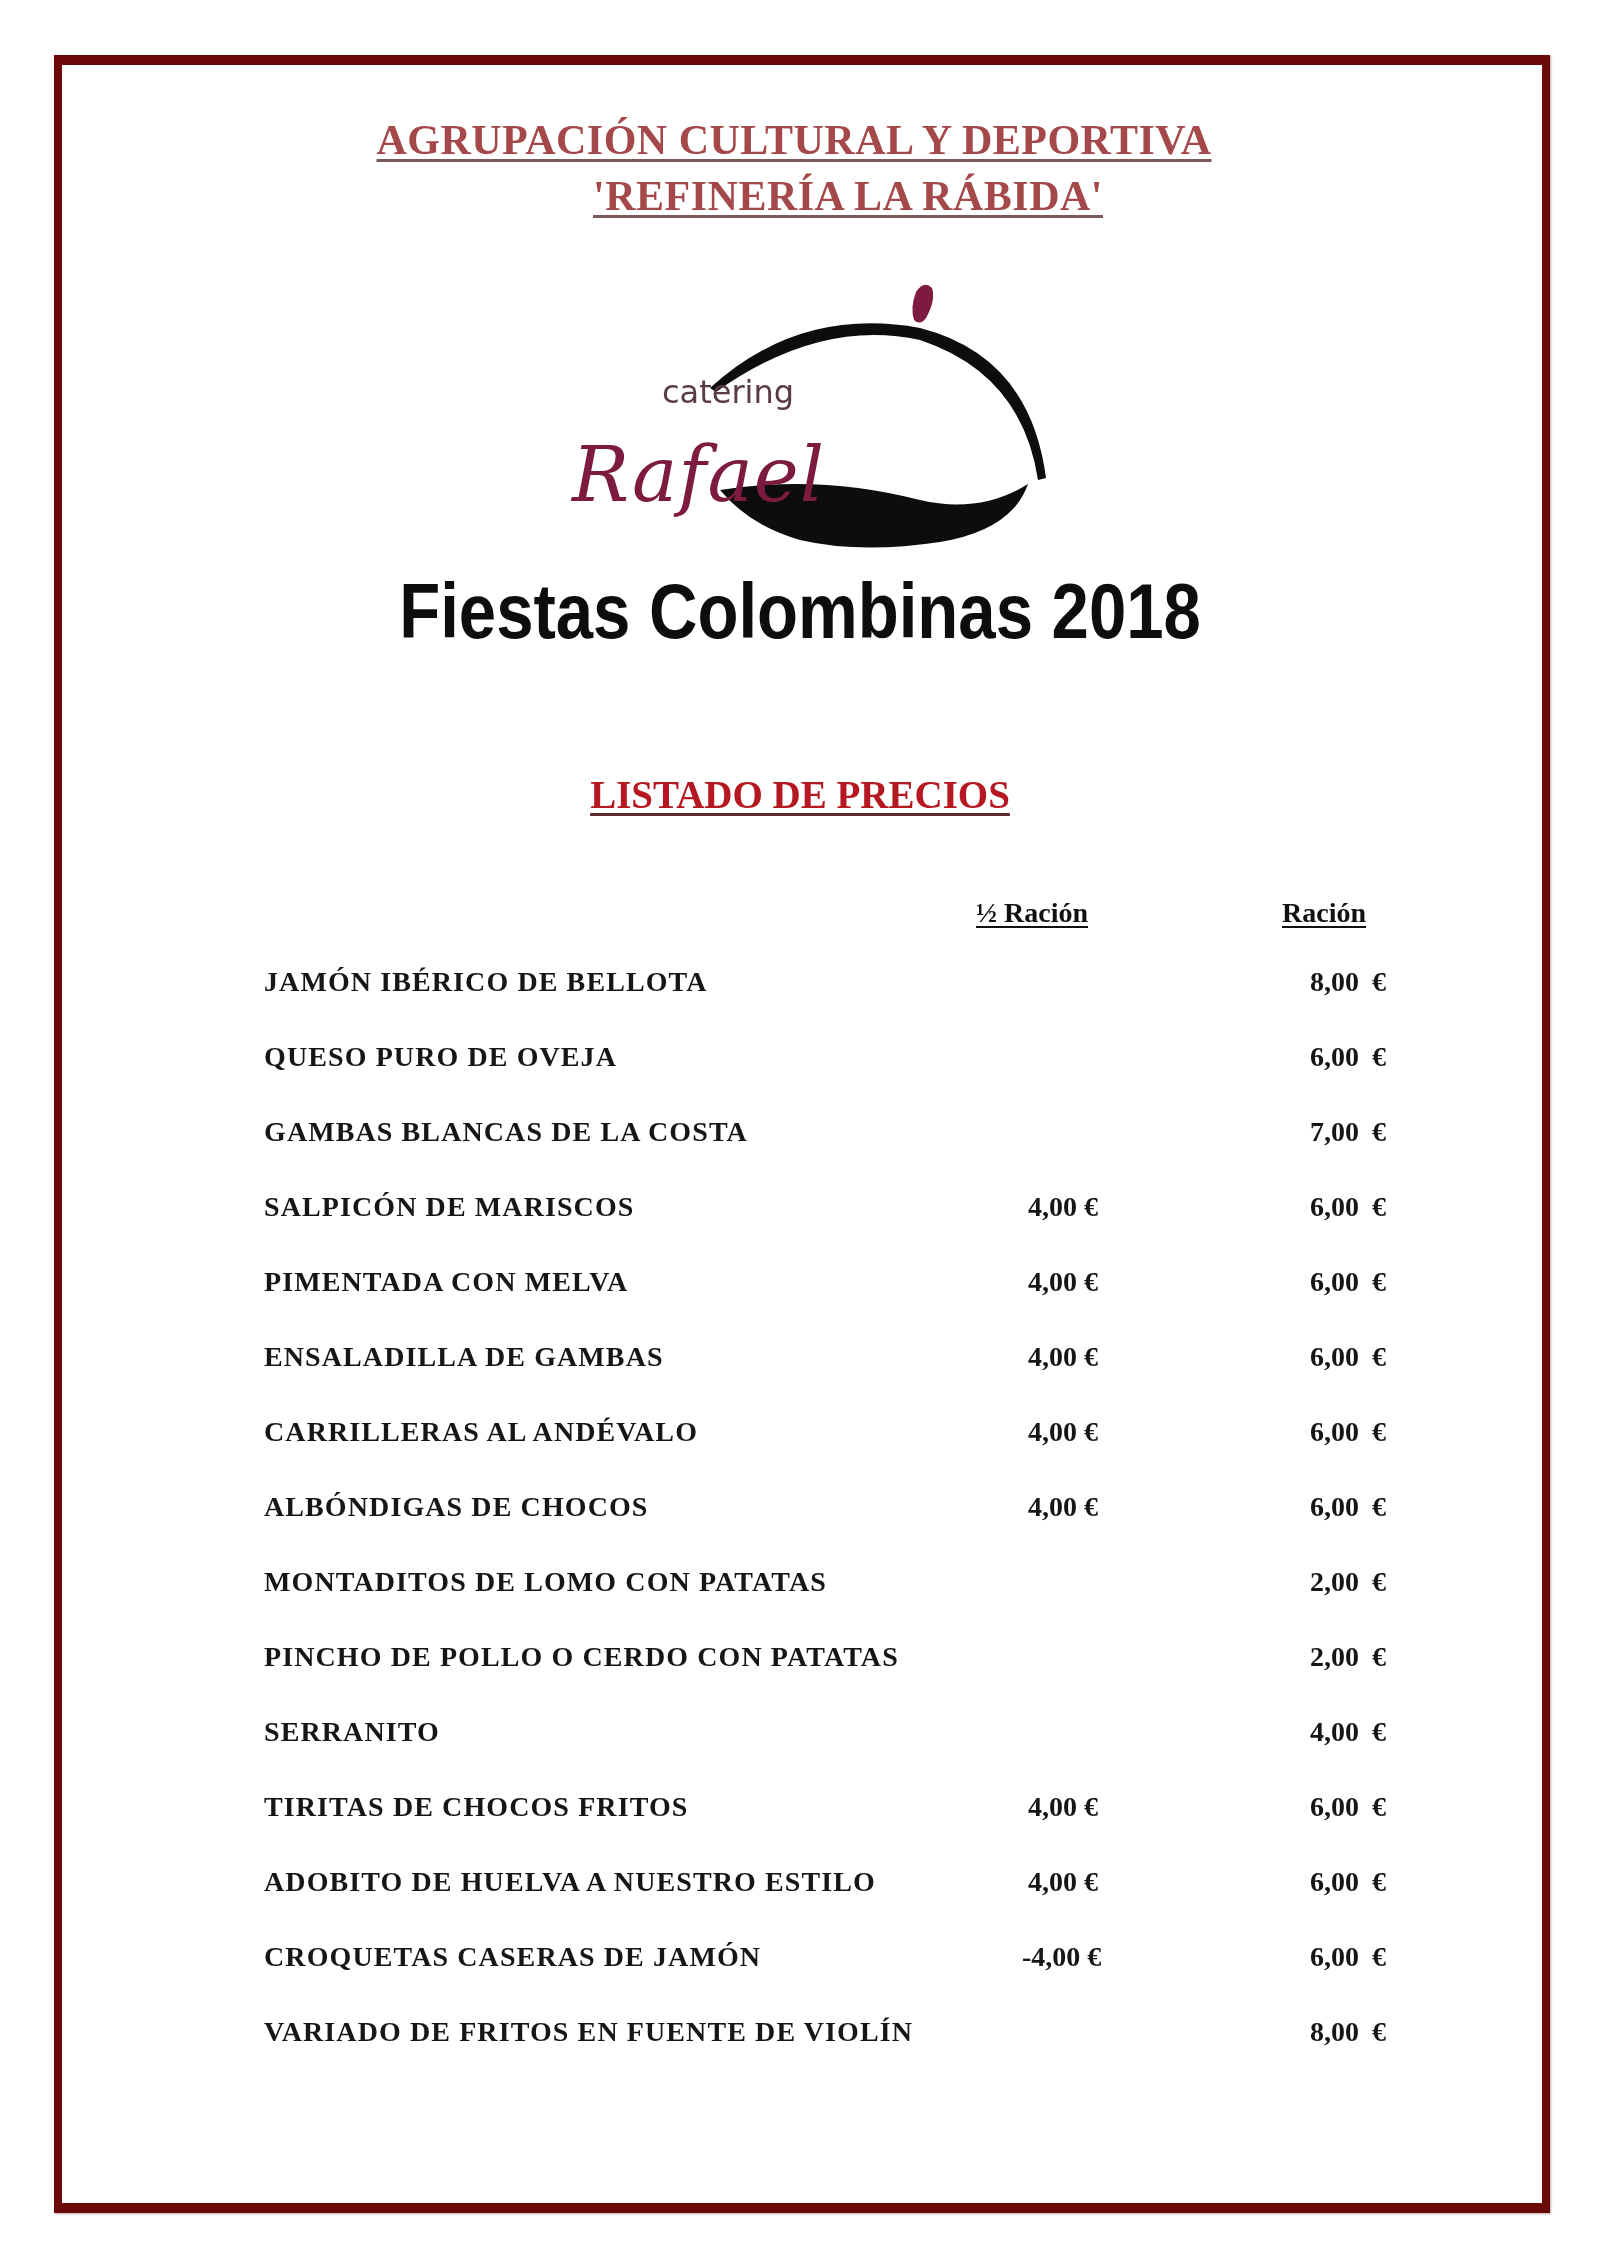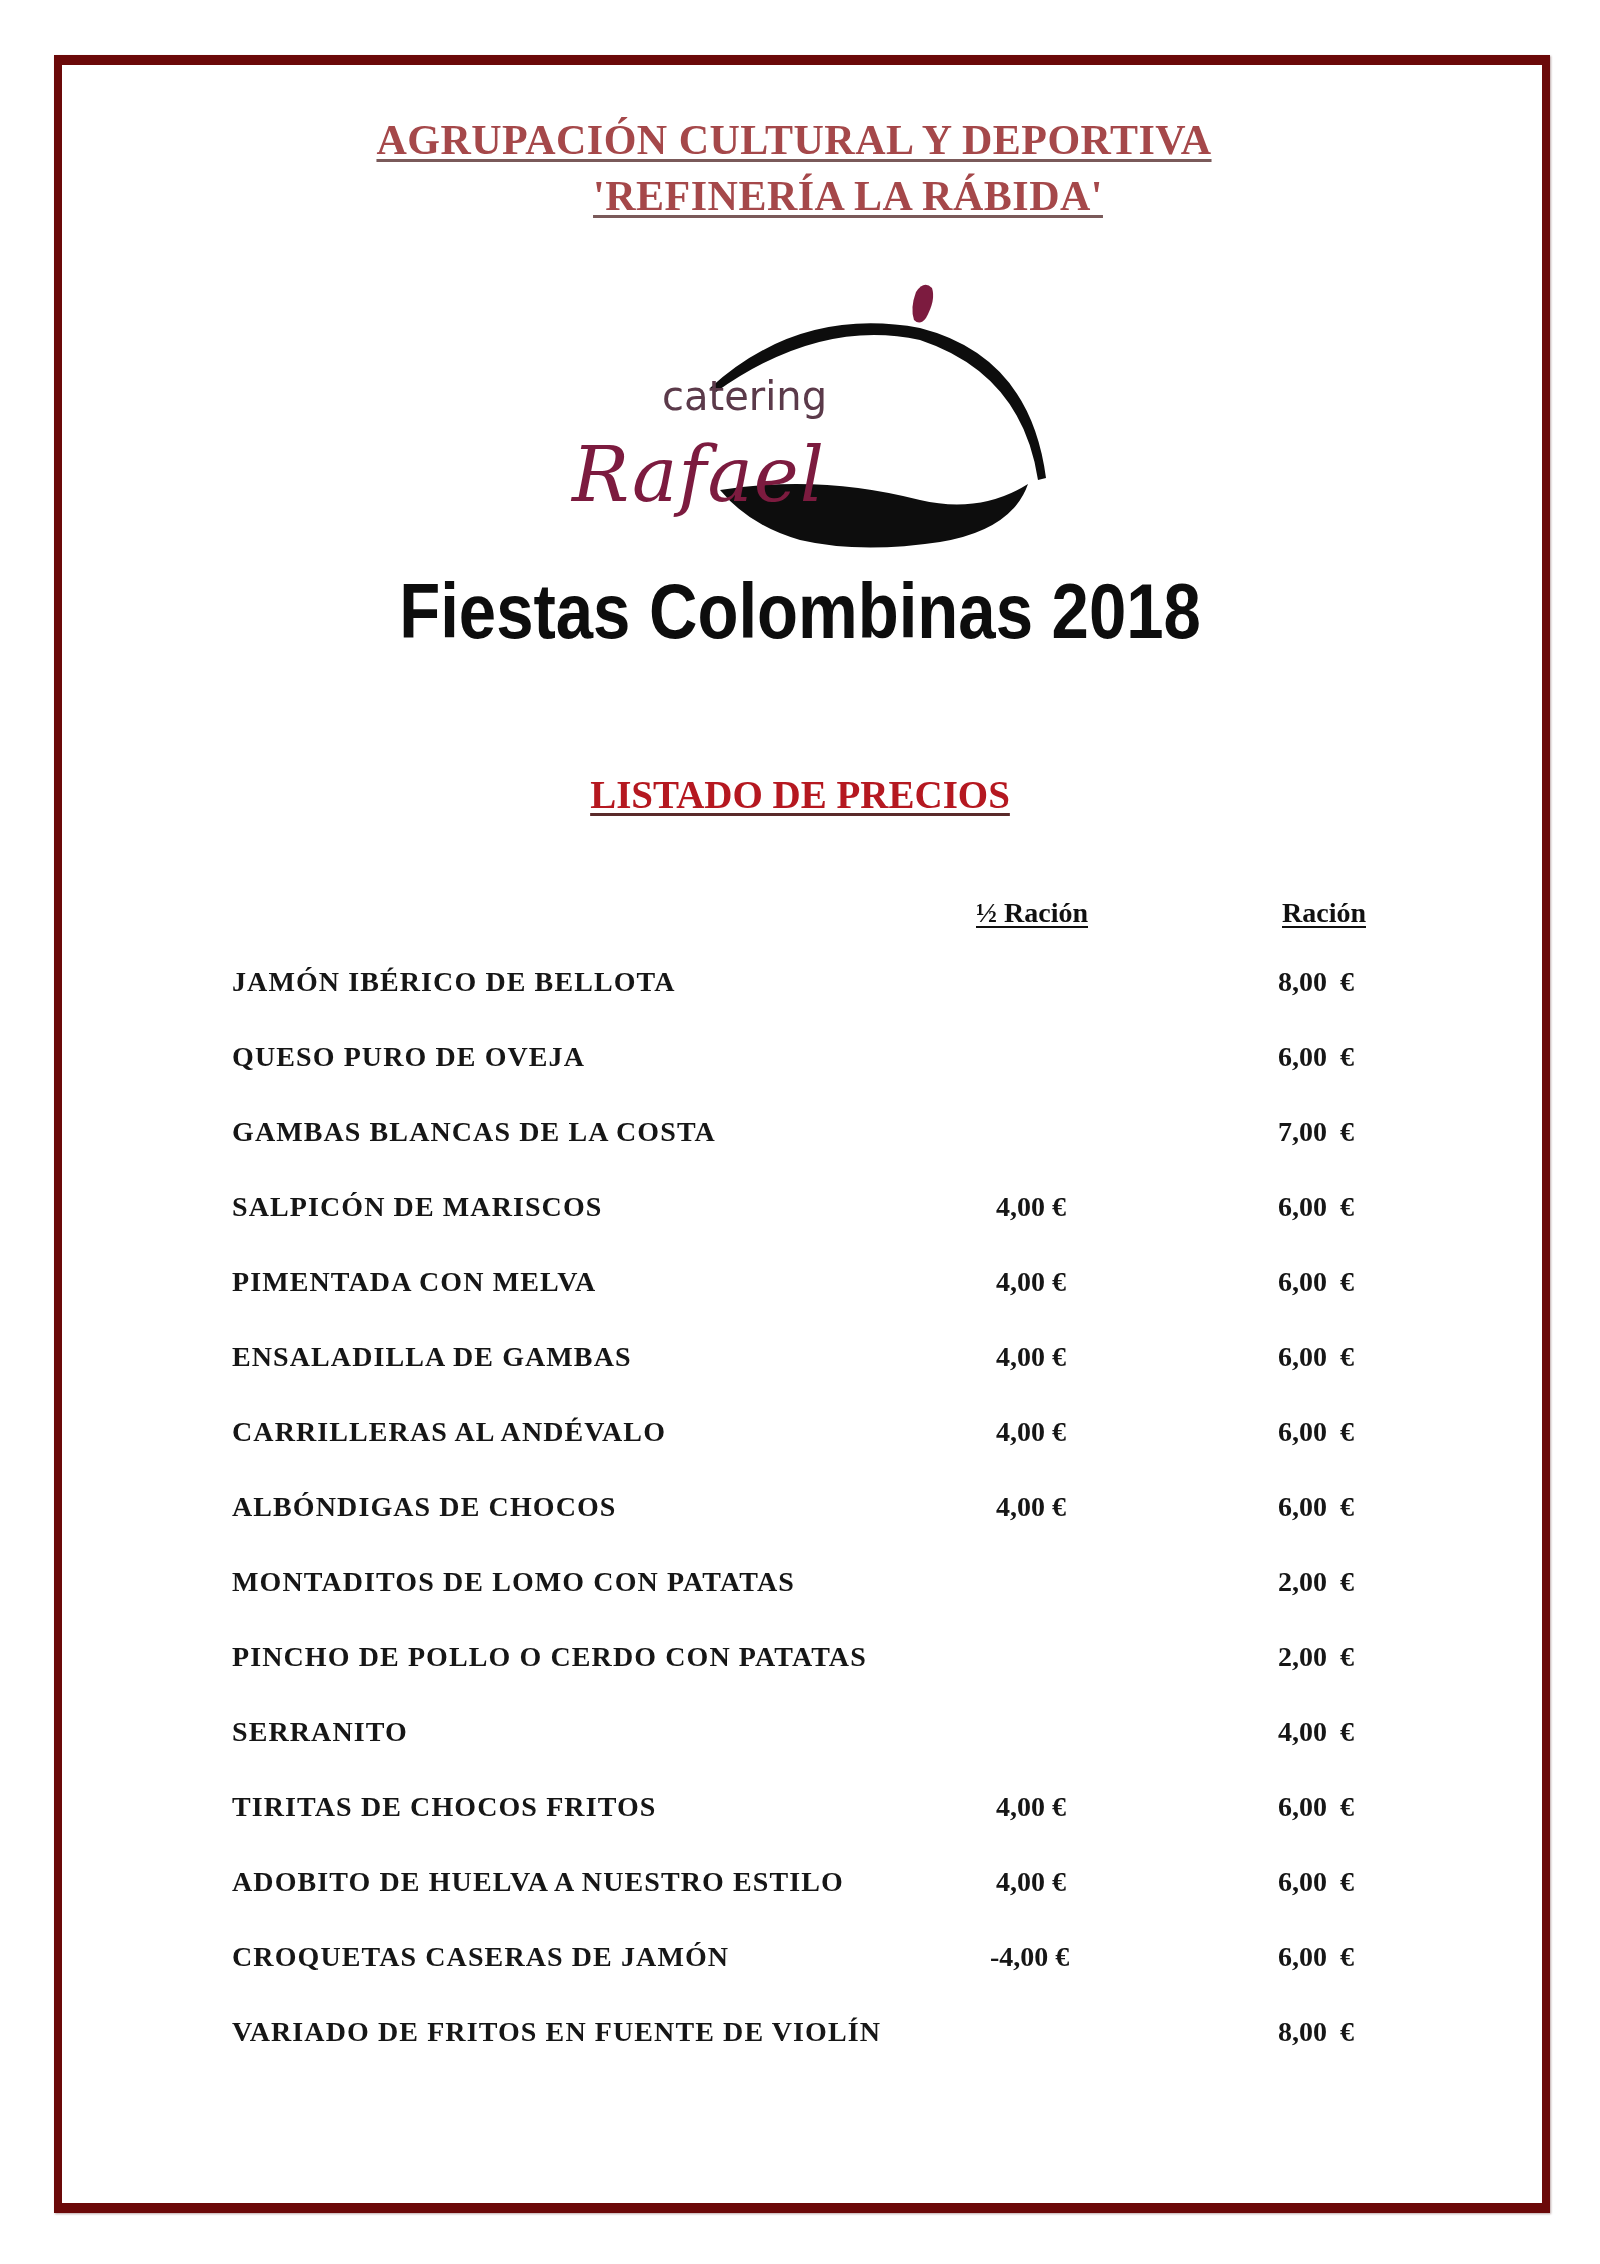--- a/index.html
+++ b/index.html
@@ -55,21 +55,21 @@
       top: 278px;
       width: 520px;
       height: 290px;
     }
     .logo svg { position: absolute; left: 0; top: 0; }
     .logo-catering {
       position: absolute;
       left: 102px;
       top: 95px;
       font-family: "DejaVu Sans", sans-serif;
-      font-size: 40px;
+      font-size: 32px;
       color: #5b3a4a;
       letter-spacing: 0px;
     }
     .logo-name {
       position: absolute;
       left: 12px;
       top: 112px;
       font-family: "DejaVu Serif", serif;
       font-style: italic;
       font-size: 76px;
@@ -132,20 +132,21 @@
 
     .price-table {
       position: absolute;
       left: 0;
       top: 962px;
       width: 1600px;
     }
     .row {
       position: relative;
       height: 75px;
+      margin-left: 32px;
     }
     .row .name, .row .half, .row .full {
       position: absolute;
       top: 0;
       font-family: "Liberation Serif", serif;
       font-weight: bold;
       font-size: 28px;
       line-height: 40px;
       color: #161616;
       white-space: nowrap;

